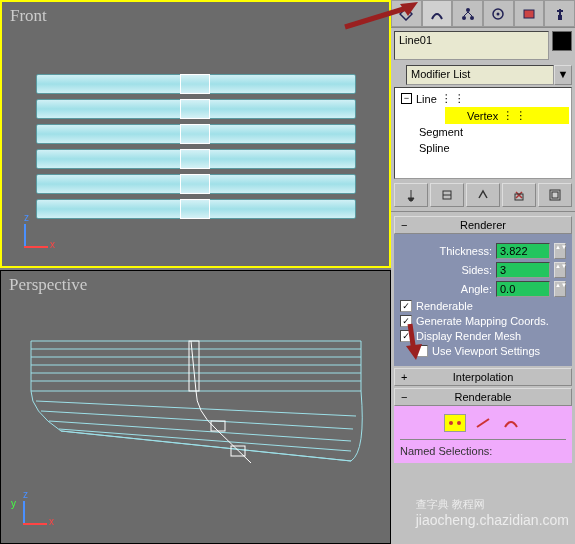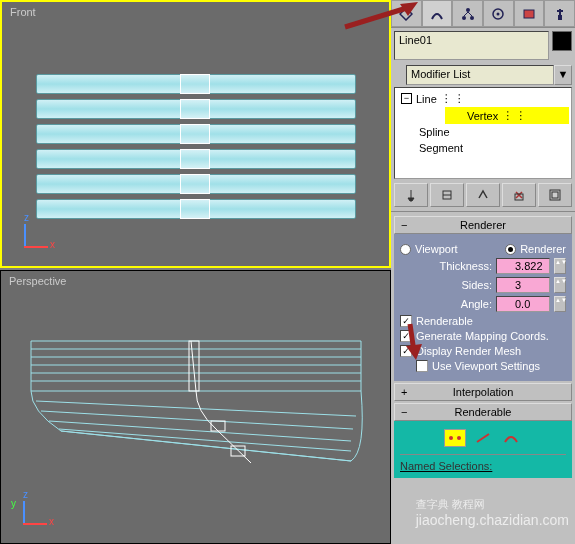--- a/index.html
+++ b/index.html
@@ -1,21 +1,21 @@
 <!DOCTYPE html>
 <html><head>
 <meta charset="utf-8">
 <style>
 * { box-sizing: border-box; margin: 0; padding: 0; font-family: Tahoma, sans-serif; font-size: 11px; }
 body { background: #808080; width: 575px; height: 544px; overflow: hidden; position: relative; }
 .viewports { position: absolute; left: 0; top: 0; width: 391px; height: 544px; display: flex; flex-direction: column; }
 .viewport { position: relative; background: #6b6b6b; border: 1px solid #000; }
 .viewport.front { height: 268px; border: 2px solid #ffff00; }
 .viewport.persp { flex: 1; margin-top: 2px; }
-.vp-label { position: absolute; top: 4px; left: 8px; color: #ccc; font-size: 11px; }
+.vp-label { position: absolute; top: 4px; left: 8px; color: #ccc; font-size: 17px; font-family: Liberation Serif, serif; }
 .axis { position: absolute; bottom: 10px; left: 14px; width: 40px; height: 40px; }
 .axis .z { position: absolute; left: 8px; top: -4px; color: #4a90ff; font-size: 10px; }
 .axis .x { position: absolute; left: 34px; bottom: 6px; color: #ff4444; font-size: 10px; }
 .axis .y { position: absolute; left: -4px; bottom: 24px; color: #44ff44; font-size: 10px; }
 .axis-line-v { position: absolute; left: 8px; bottom: 8px; width: 2px; height: 24px; background: #4a90ff; }
 .axis-line-h { position: absolute; left: 8px; bottom: 8px; width: 24px; height: 2px; background: #ff4444; }
 .panel { position: absolute; right: 0; top: 0; width: 184px; height: 544px; background: #c0c0c0; }
 .top-tabs { display: flex; height: 28px; background: #b0b0b0; border-bottom: 1px solid #888; }
 .top-tabs .tab { flex: 1; display: flex; align-items: center; justify-content: center; border: 1px solid #999; background: #c0c0c0; }
 .name-row { display: flex; padding: 3px; gap: 3px; }
@@ -32,26 +32,26 @@
 .stack-exp { display: inline-block; width: 11px; height: 11px; border: 1px solid #000; text-align: center; line-height: 9px; font-size: 9px; }
 .tool-row { display: flex; margin: 4px 3px; gap: 2px; height: 24px; }
 .tool-btn { flex: 1; border: 1px outset #ddd; background: #c0c0c0; display: flex; align-items: center; justify-content: center; }
 .divider { height: 1px; background: #888; margin: 4px 0; }
 .rollout { margin: 2px 3px; }
 .rollout-head { background: #c0c0c0; border: 1px outset #ddd; padding: 2px 4px; text-align: center; position: relative; }
 .rollout-head .pm { position: absolute; left: 6px; }
 .rendering { background: #8892b0; padding: 6px; color: #fff; }
 .rendering .row { display: flex; align-items: center; margin: 3px 0; gap: 4px; }
 .rendering .lbl { flex: 1; text-align: right; }
-.rendering .spin { width: 54px; background: #f9a8d4; color: #000; border: 1px inset #999; padding: 1px 18px; height: 16px; }
+.rendering .spin { width: 54px; background: #22c55e; color: #000; border: 1px inset #999; padding: 1px 3px; height: 16px; }
 .rendering .spinbtn { width: 12px; height: 16px; background: #c0c0c0; border: 1px outset #ddd; display: flex; flex-direction: column; font-size: 6px; line-height: 6px; text-align: center; }
 .chk { width: 12px; height: 12px; background: #fff; border: 1px inset #999; display: inline-flex; align-items: center; justify-content: center; font-size: 9px; color: #000; }
 .radio { width: 11px; height: 11px; border-radius: 50%; background: #fff; border: 1px solid #666; display: inline-flex; align-items: center; justify-content: center; }
 .radio.on::after { content: ''; width: 5px; height: 5px; background: #000; border-radius: 50%; }
-.subobj { background: #14b8a6; padding: 4px 6px; text-decoration: underline; }
+.subobj { background: #f0abfc; padding: 4px 6px; }
 .subobj-icons { display: flex; gap: 6px; justify-content: center; padding: 4px 0; }
 .subobj-icons .ic { width: 22px; height: 18px; display: flex; align-items: center; justify-content: center; }
 .subobj-icons .ic.sel { background: #ffff00; border: 1px solid #999; }
 .named { padding: 2px 0; color: #333; }
 .arrow-annot { position: absolute; pointer-events: none; }
 .arrow1 { top: 2px; left: 340px; width: 80px; height: 30px; }
 .arrow2 { top: 322px; left: 398px; width: 30px; height: 40px; }
 .arrow-annot svg { width: 100%; height: 100%; }
 .watermark { position: absolute; bottom: 16px; right: 6px; color: rgba(255,255,255,0.7); font-size: 12px; font-family: SimSun, serif; }
 .front-slats { position: absolute; top: 72px; left: 34px; width: 320px; }
@@ -178,24 +178,24 @@
     <div class="stack-item">
       <span class="stack-exp">−</span>
       <span>Line</span>
       <span class="stack-dots">⋮⋮</span>
     </div>
     <div class="stack-item stack-sub hi">
       <span>Vertex</span>
       <span class="stack-dots">⋮⋮</span>
     </div>
     <div class="stack-item stack-sub">
+      <span>Segment</span>
+    </div>
+    <div class="stack-item stack-sub">
       <span>Spline</span>
-    </div>
-    <div class="stack-item stack-sub">
-      <span>Segment</span>
     </div>
   </div>
 
   <div class="tool-row">
     <div class="tool-btn">
         <svg width="14" height="14">
           <path d="M7 2 L7 10 M4 10 L10 10 L8 13 L6 13 Z" stroke="#333" fill="#333"></path>
         </svg>
       </div>
     <div class="tool-btn">
@@ -224,27 +224,20 @@
   </div>
 
   <div class="divider"></div>
 
   <div class="rollout">
     <div class="rollout-head">
       <span class="pm">−</span>
       <span>Renderer</span>
     </div>
     <div class="rendering">
-      <div class="row">
-        <span class="radio"></span>
-        <span>Viewport</span>
-        <span style="flex:1"></span>
-        <span class="radio on"></span>
-        <span>Renderer</span>
-      </div>
       <div class="row">
         <span class="lbl">Thickness:</span>
         <span class="spin">3.822</span>
         <span class="spinbtn">▲▼</span>
       </div>
       <div class="row">
         <span class="lbl">Sides:</span>
         <span class="spin">3</span>
         <span class="spinbtn">▲▼</span>
       </div>

